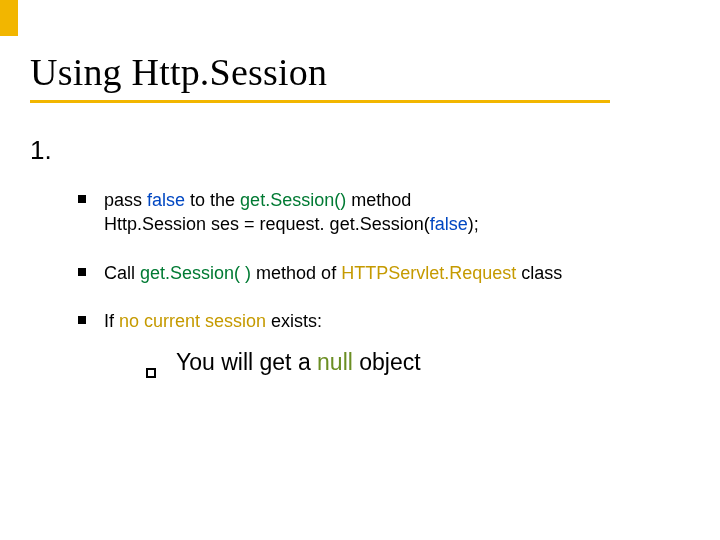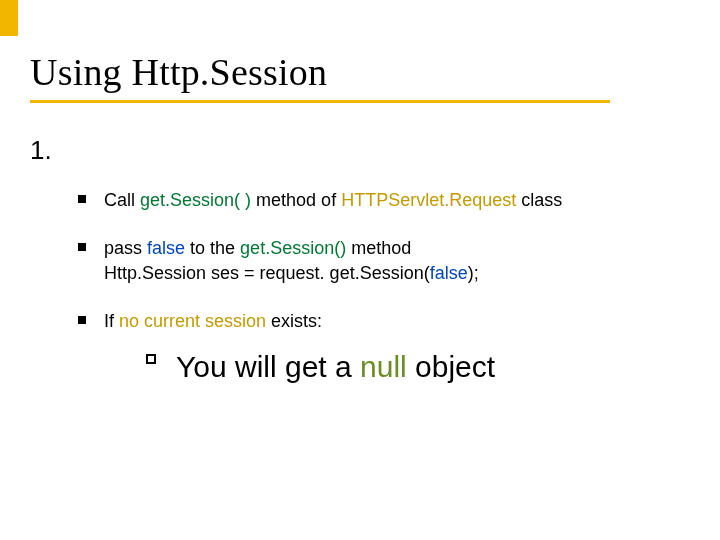--- a/index.html
+++ b/index.html
@@ -94,25 +94,25 @@
     color: #c59a00;
   }
   .kw {
     color: #0047c2;
   }
   .kw-null {
     color: #6b8e23;
   }
   .sub {
     display: flex;
-    align-items: flex-start;
+    align-items: flex-end;
     gap: 20px;
     margin-left: 42px;
     margin-top: 14px;
-    font-size: 30px;
+    font-size: 23px;
   }
   .sub .sq-open {
     width: 10px;
     height: 10px;
     border: 2px solid #000000;
     flex: 0 0 10px;
     margin-top: 7px;
     box-sizing: border-box;
   }
 </style>
@@ -131,29 +131,29 @@
 
     <div class="numbered">
       <span class="num">1.</span>
     </div>
 
     <div class="bullets">
 
       <div class="bullet-row">
         <div class="sq"></div>
         <div class="bullet-text">
-          <span>Call </span><span class="fn">get.Session( )</span><span> method of </span><span class="cls">HTTPServlet.Request</span><span> class</span>
+          <span>pass </span><span class="kw">false</span><span> to the </span><span class="fn">get.Session()</span><span> method</span><br>
+          <span>Http.Session ses = request. get.Session(</span><span class="kw">false</span><span>);</span>
         </div>
       </div>
 
       <div class="bullet-row">
         <div class="sq"></div>
         <div class="bullet-text">
-          <span>pass </span><span class="kw">false</span><span> to the </span><span class="fn">get.Session()</span><span> method</span><br>
-          <span>Http.Session ses = request. get.Session(</span><span class="kw">false</span><span>);</span>
+          <span>Call </span><span class="fn">get.Session( )</span><span> method of </span><span class="cls">HTTPServlet.Request</span><span> class</span>
         </div>
       </div>
 
       <div class="bullet-row" style="margin-bottom:20px;">
         <div class="sq"></div>
         <div class="bullet-text">
           <span>If </span><span class="cls">no current session</span><span> exists:</span>
 
           <div class="sub">
             <div class="sq-open"></div>

